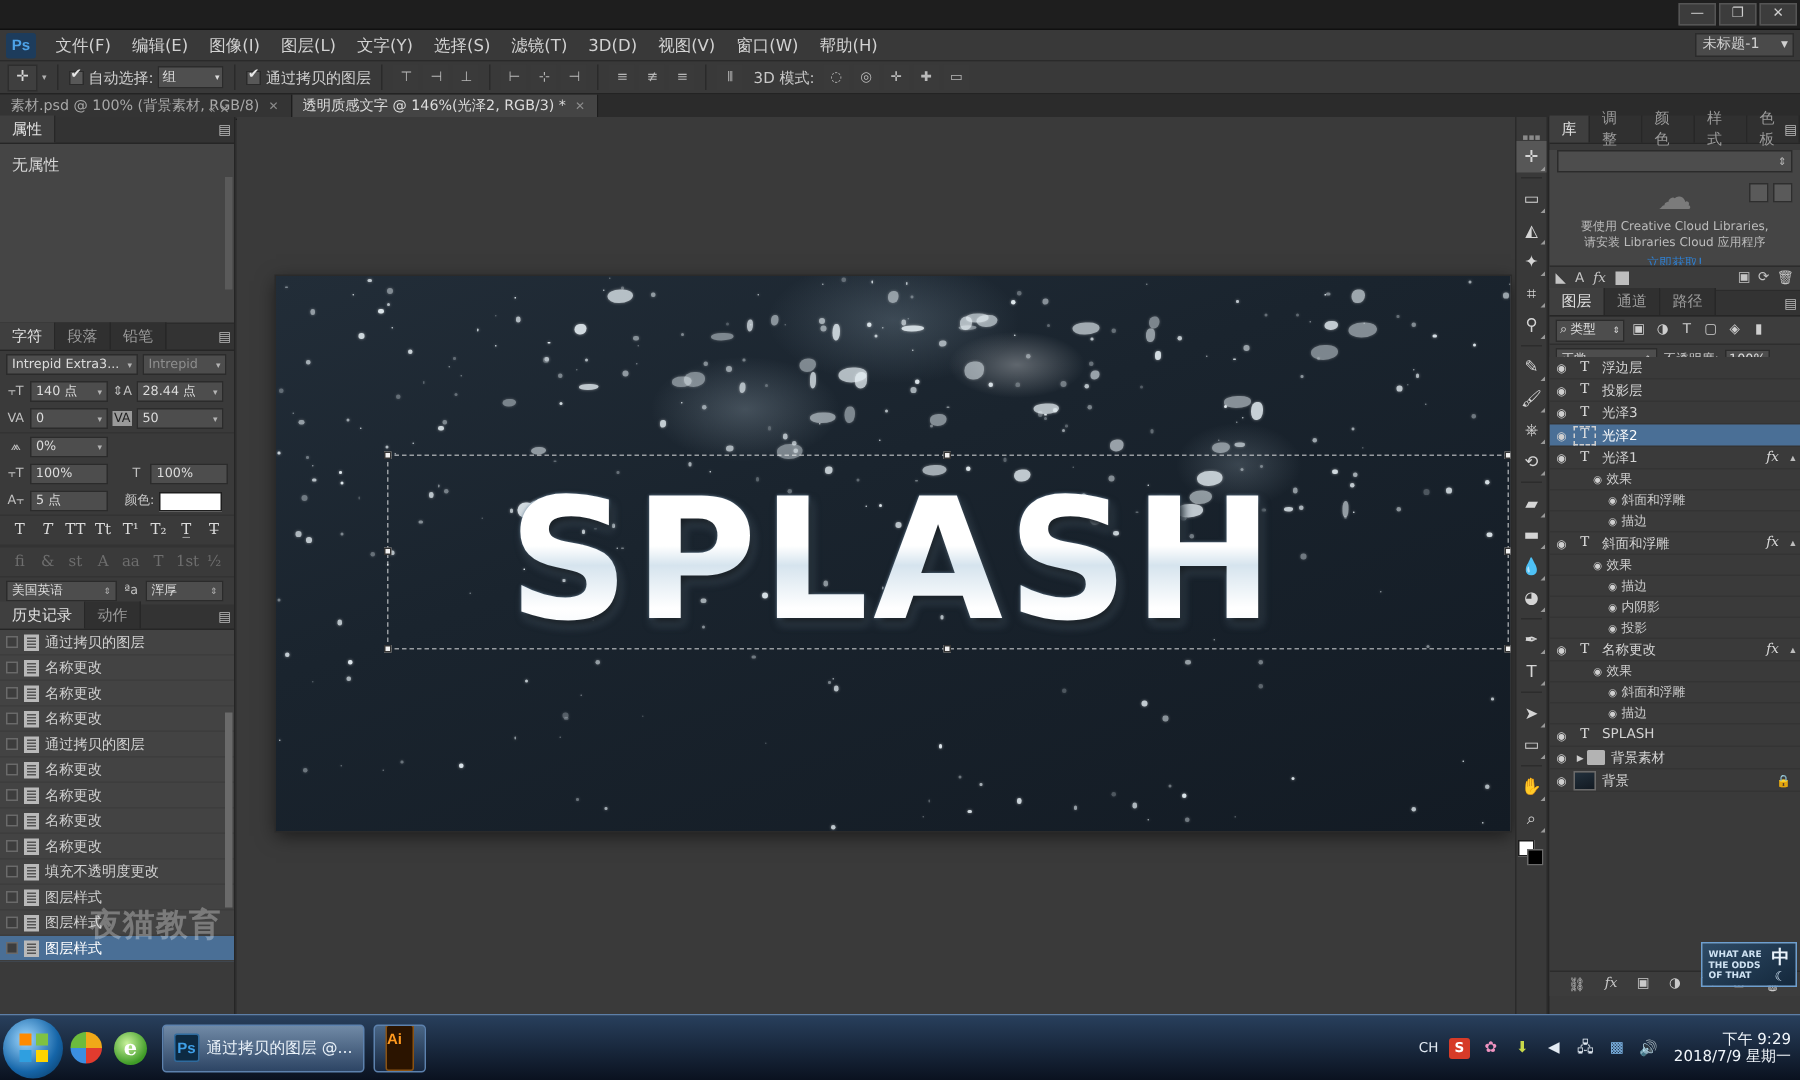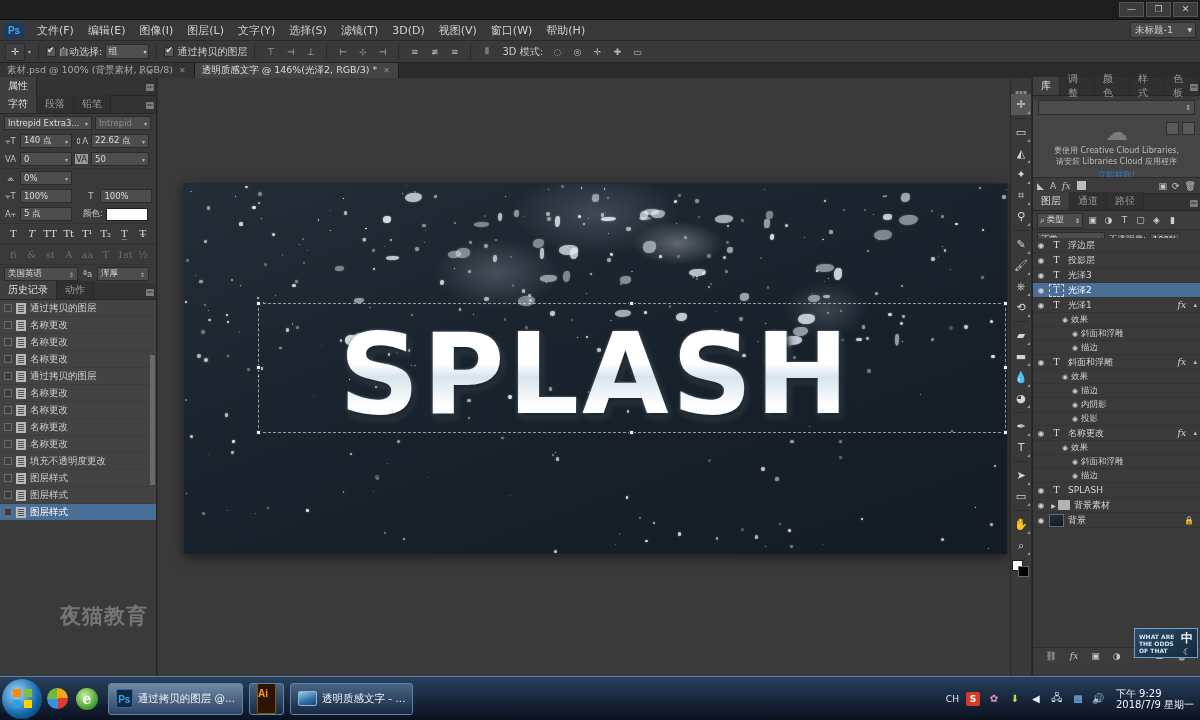--- a/index.html
+++ b/index.html
@@ -238,21 +238,21 @@
             font-family:"Liberation Sans",sans-serif; }
   .app-ai { width:19px; height:31px; background:#2b1400; color:#ff9a1f; font-size:10px; font-weight:bold;
             text-align:left; line-height:19px; border:1px solid #8a5212; border-radius:2px;
             font-family:"Liberation Sans",sans-serif; }
   .app-img { width:19px; height:15px; border:1px solid #8fb6d8; border-radius:2px;
              background:linear-gradient(160deg,#8fd0f0,#2f6fa8 60%,#1c456f); }
   .tray { margin-left:auto; display:flex; align-items:center; gap:7px; padding-right:6px; color:#e2eaf3; font-size:9px; }
   .tray-ico { width:14px; height:14px; display:flex; align-items:center; justify-content:center; font-size:10px; }
   .s-red { width:14px; height:14px; background:#d63b28; color:#fff; font-size:9px; font-weight:bold;
            text-align:center; line-height:14px; border-radius:2px; }
-  .clock { text-align:left; line-height:11px; font-size:10px; color:#f0f5fa; padding-left:3px; }
+  .clock { text-align:right; line-height:11px; font-size:10px; color:#f0f5fa; padding-left:3px; }
 </style>
 </head>
 <body>
 
 <div id="app">
 
   <div class="ps-window">
 
     <div class="titlebar">
       <div class="win-ctrls">
@@ -333,20 +333,24 @@
 
     <div class="body-row">
 
       <div class="left-dock">
 
         <div class="panel-tabs">
           <div class="ptab active">属性</div>
           <span class="panel-menu">▤</span>
           <span class="mini-ctrl">« ✕</span>
         </div>
+        <div class="prop-body">
+          <div class="prop-none">无属性</div>
+          <div class="prop-scroll"></div>
+        </div>
 
         <div class="panel-tabs">
           <div class="ptab active">字符</div>
           <div class="ptab">段落</div>
           <div class="ptab">铅笔</div>
           <span class="panel-menu">▤</span>
         </div>
         <div class="char-panel">
           <div class="crow">
             <div class="field" style="width:88px">
@@ -359,21 +363,21 @@
             </div>
           </div>
           <div class="crow">
             <span class="fico">⫟T</span>
             <div class="field" style="width:52px">
               <span>140 点</span>
               <span class="sp">▾</span>
             </div>
             <span class="fico">⇕A</span>
             <div class="field" style="width:58px">
-              <span>22.62 点</span>
+              <span>28.44 点</span>
               <span class="sp">▾</span>
             </div>
           </div>
           <div class="crow">
             <span class="fico">VA</span>
             <div class="field" style="width:52px">
               <span>0</span>
               <span class="sp">▾</span>
             </div>
             <span class="fico" style="background:#9a9a9a;color:#222">VA</span>
@@ -1138,24 +1142,20 @@
         <span class="q-ie">e</span>
       </div>
 
     <div class="tbtn2 active">
       <span class="app-ps">Ps</span>
       <span>通过拷贝的图层 @...</span>
     </div>
     <div class="tbtn2" style="max-width:42px">
       <span class="app-ai">Ai</span>
     </div>
-    <div class="tbtn2">
-      <span class="app-img"></span>
-      <span>透明质感文字 - ...</span>
-    </div>
 
     <div class="tray">
       <span style="font-size:9px">CH</span>
       <span class="s-red">S</span>
       <span class="tray-ico" style="color:#ef93c0">✿</span>
       <span class="tray-ico" style="color:#c9d94a">⬇</span>
       <span class="tray-ico">◀</span>
       <span class="tray-ico">🖧</span>
       <span class="tray-ico" style="color:#7fb7e8">▩</span>
       <span class="tray-ico">🔊</span>

